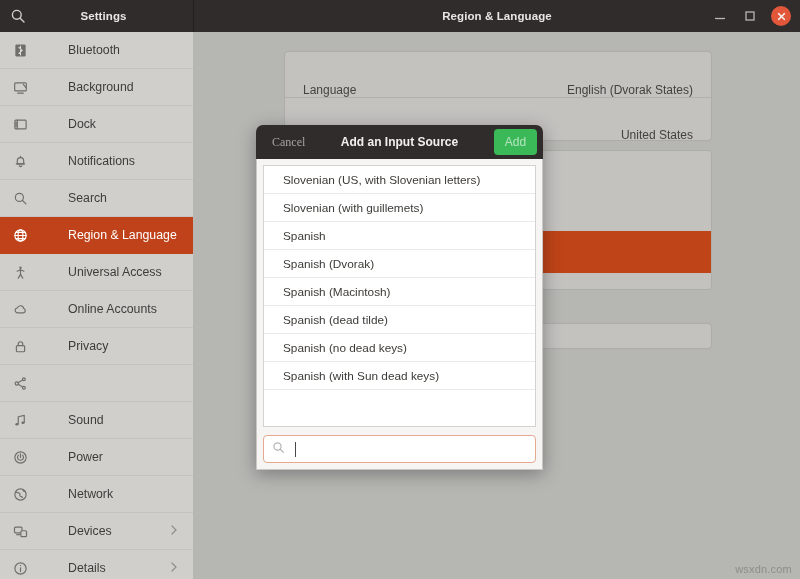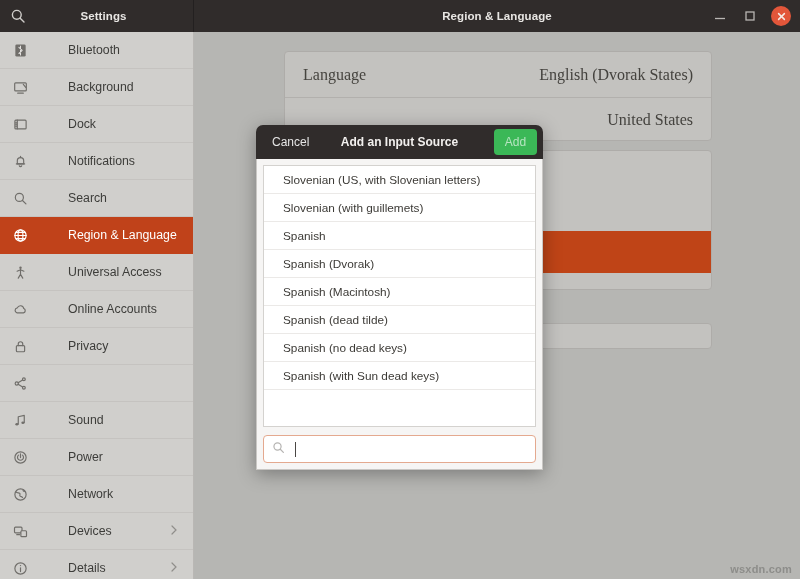--- a/index.html
+++ b/index.html
@@ -97,23 +97,23 @@
   .panel-card {
     position: absolute;
     background: #c3c2bf;
     border: 1px solid #aeaca9;
     border-radius: 4px;
   }
   #card-lang {
     left: 90px; top: 19px; width: 428px; height: 90px;
   }
   .card-row {
-    height: 45px; display: flex; align-items: center;
+    height: 45px; display: flex; align-items: flex-end;
     padding: 0 18px;
-    font-size: 16px; color: #46443f; font-family: Liberation Serif, serif;
+    font-size: 12px; color: #46443f;
   }
   .card-row + .card-row { border-top: 1px solid #b2b0ad; }
   .card-row .cr-label { flex: 1 1 auto; }
   .card-row .cr-value { color: #44423e; }
 
   #card-sources {
     left: 90px; top: 118px; width: 428px; height: 140px;
     overflow: hidden;
   }
   #orange-strip {
@@ -127,21 +127,20 @@
   }
   #card-more .cm-text {
     font-size: 12.3px; color: #46443f;
     padding: 4px 0 0 18px;
   }
 
   #watermark {
     position: absolute; right: 8px; bottom: 4px;
     font-size: 11px; color: #8d8d8a;
     letter-spacing: .2px;
-    font-weight: bold;
   }
 
   
   #modal {
     position: absolute;
     left: 256px; top: 125px;
     width: 287px; height: 331px;
     filter: drop-shadow(0 4px 9px rgba(0,0,0,.33));
   }
   #modal-header {
@@ -154,22 +153,22 @@
   }
   #modal-title {
     position: absolute; left: 0; right: 0;
     text-align: center;
     font-size: 12px; font-weight: bold; color: #f2f0ee;
     pointer-events: none;
   }
   #btn-cancel {
     position: relative; z-index: 2;
     background: transparent; border: none;
-    color: #e5e5e5; font-size: 12px;
-    font-family: Liberation Sans, sans-serif;
+    color: #a3a3a3; font-size: 12px;
+    font-family: Liberation Serif, serif;
     padding: 5px 10px;
     cursor: pointer;
   }
   #btn-add {
     position: absolute; right: 6px; top: 4px; z-index: 2;
     background: #3bb857; border: none; border-radius: 4px;
     color: #b6e4c0; font-size: 12px;
     font-family: "Liberation Sans", sans-serif;
     width: 43px; height: 26px;
     cursor: default;

